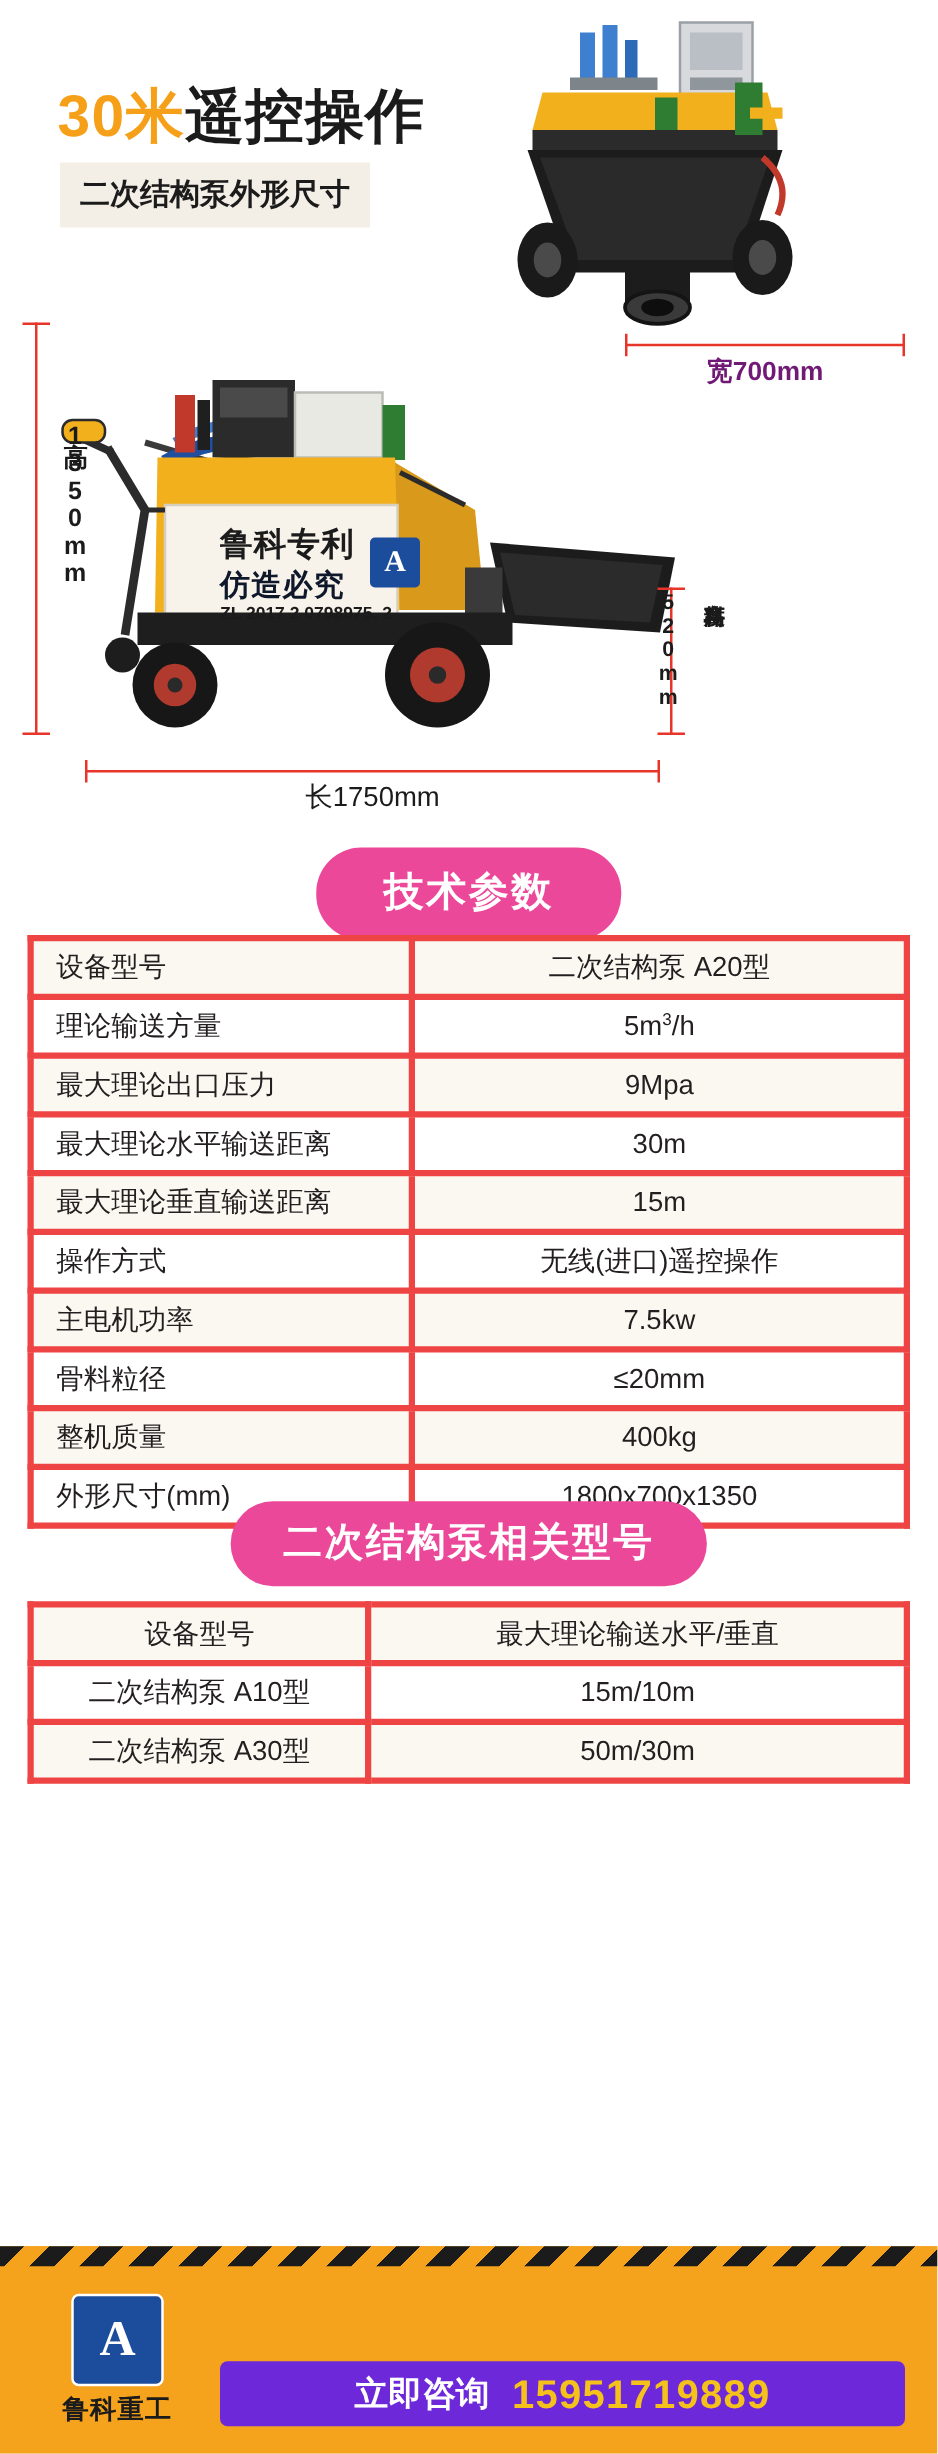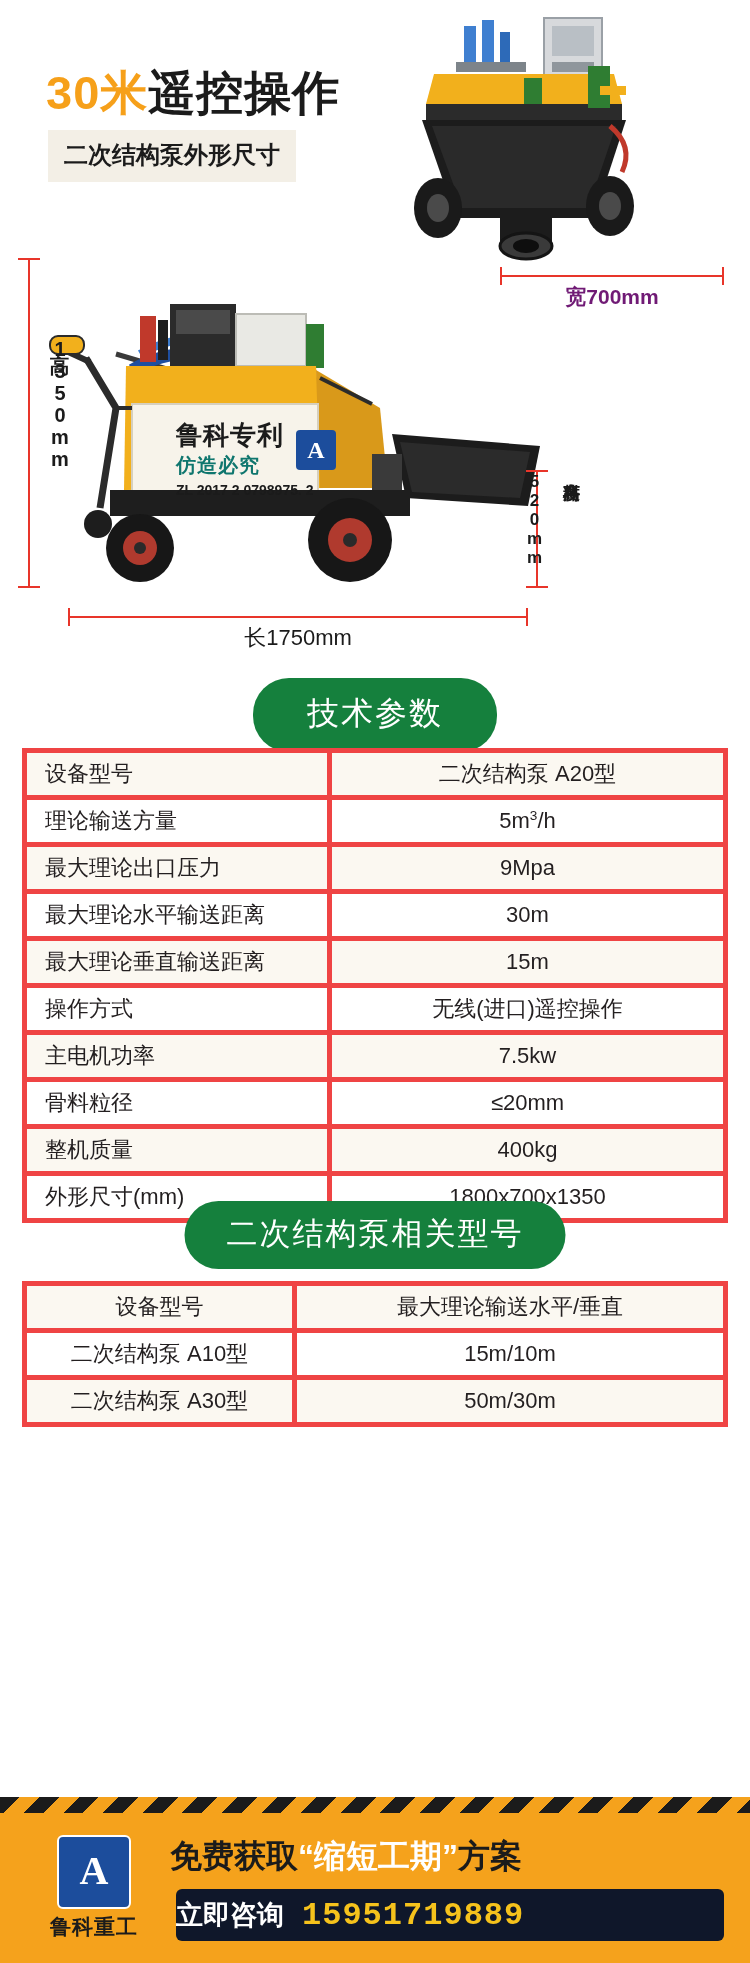--- a/index.html
+++ b/index.html
@@ -88,23 +88,23 @@
   .len-dim .cap.l { left:0; }
   .len-dim .cap.r { left:458px; }
   .len-dim .lbl {
     position:absolute; left:0; top:15px; width:460px; text-align:center;
     font-size:22px; font-weight:normal; color:#1b1b1b;
   }
 
   
   .pill {
     position:absolute; left:50%; transform:translateX(-50%);
-    background:#15803d; color:#ffffff;
+    background:#ec4899; color:#ffffff;
     border-radius:36px;
-    font-size:32px; font-weight:normal;
+    font-size:32px; font-weight:bold;
     padding:14px 54px 16px 54px;
     white-space:nowrap;
     letter-spacing:2px;
   }
   #pill-spec { top:678px; }
   #pill-models { top:1201px; padding:12px 42px 14px 42px; font-size:31px; }
 
   
   .table { position:absolute; left:22px; width:706px; border-collapse:collapse; }
   #spec-table { top:748px; }
@@ -157,22 +157,22 @@
     margin-top:4px; font-size:21px; font-weight:bold; color:#1b1b1b;
     letter-spacing:1px;
   }
   .footer .f-line1 {
     position:absolute; left:170px; top:38px; width:560px;
     font-size:32px; font-weight:bold; color:#1b1b1b; white-space:nowrap;
   }
   .footer .f-line1 .hl { color:#ffffff; }
   .footer .cta {
     position:absolute; left:176px; top:92px; width:548px; height:52px;
-    background:#0f172a; border-radius:6px;
-    display:flex; align-items:center; justify-content:flex-start; gap:18px;font-family:Liberation Mono, monospace;
+    background:#6d28d9; border-radius:6px;
+    display:flex; align-items:center; justify-content:center; gap:18px;
   }
   .footer .cta .t1 { font-size:27px; font-weight:bold; color:#ffffff; }
   .footer .cta .t2 { font-size:32px; font-weight:bold; color:#f5c21c; letter-spacing:1px; }
 </style>
 </head>
 <body>
 
 <div class="page">
 
   <div class="headline">
@@ -262,21 +262,21 @@
 
       <circle cx="78" cy="266" r="14" fill="#1d1d1d"></circle>
 
       <path d="M300 120 L352 146" stroke="#2b2b2b" stroke-width="4" fill="none"></path>
       <path d="M96 150 L112 150" stroke="#2b2b2b" stroke-width="4" fill="none"></path>
     </svg>
 
     
     <div style="position:absolute; left:112px; top:148px; width:186px; height:98px;margin-left:36px;">
       <div style="position:absolute; left:8px; top:12px; font-size:26px; font-weight:bold; color:#1b1b1b; letter-spacing:1px;">鲁科专利</div>
-      <div style="position:absolute; left:8px; top:46px; font-size:20px; font-weight:bold; color:#0f766e; letter-spacing:1px;">仿造必究</div>
+      <div style="position:absolute; left:8px; top:46px; font-size:24px; font-weight:bold; color:#0f172a; letter-spacing:1px;">仿造必究</div>
       <div style="position:absolute; left:8px; top:76px; font-size:14px; font-weight:bold; color:#1b1b1b; white-space:nowrap;">ZL 2017 2 0798975. 2</div>
       <div style="position:absolute; left:128px; top:24px; width:40px; height:40px; background:#1c4d9c; color:#fff; font-size:24px; font-weight:bold; text-align:center; line-height:40px; border-radius:4px; font-family:'Liberation Serif',serif;">A</div>
     </div>
   </div>
 
   <div class="h-dim">
     <div class="vline"></div>
     <div class="cap t"></div>
     <div class="cap b"></div>
     <div class="lbl">高1350mm</div>
@@ -370,23 +370,20 @@
   <div class="footer">
     <div class="stripe"></div>
 
     <div class="logo">
       <div class="badge">
         <span>A</span>
       </div>
       <div class="lname">鲁科重工</div>
     </div>
 
-    <div class="f-line1">
-      <span>免费获取</span><span class="hl">“缩短工期”</span><span>方案</span>
-    </div>
 
     <div class="cta">
       <span class="t1">立即咨询</span>
       <span class="t2">15951719889</span>
     </div>
   </div>
 
 </div>
 
 </body></html>

